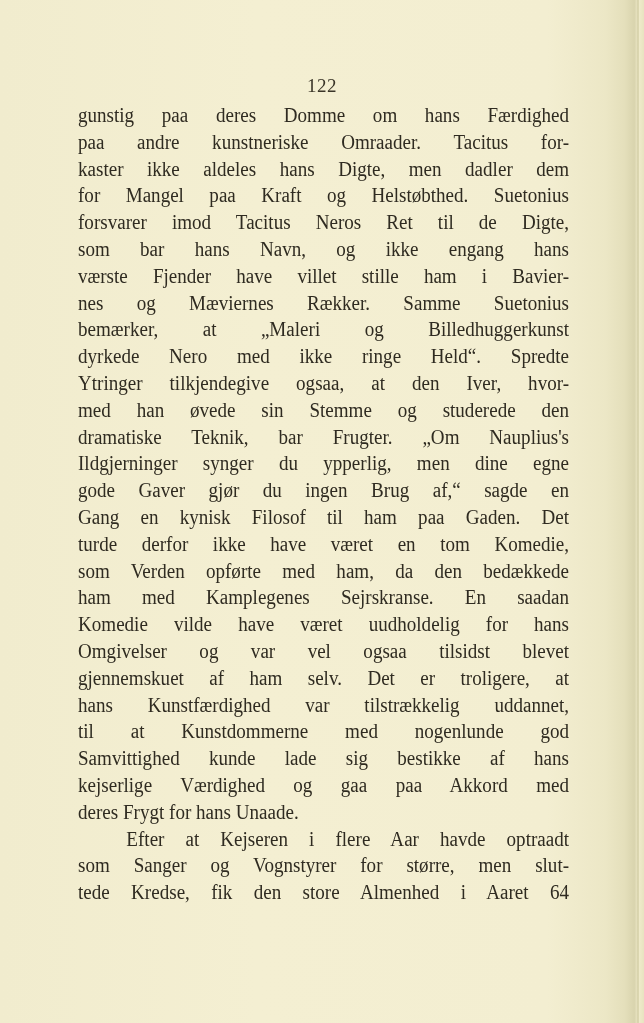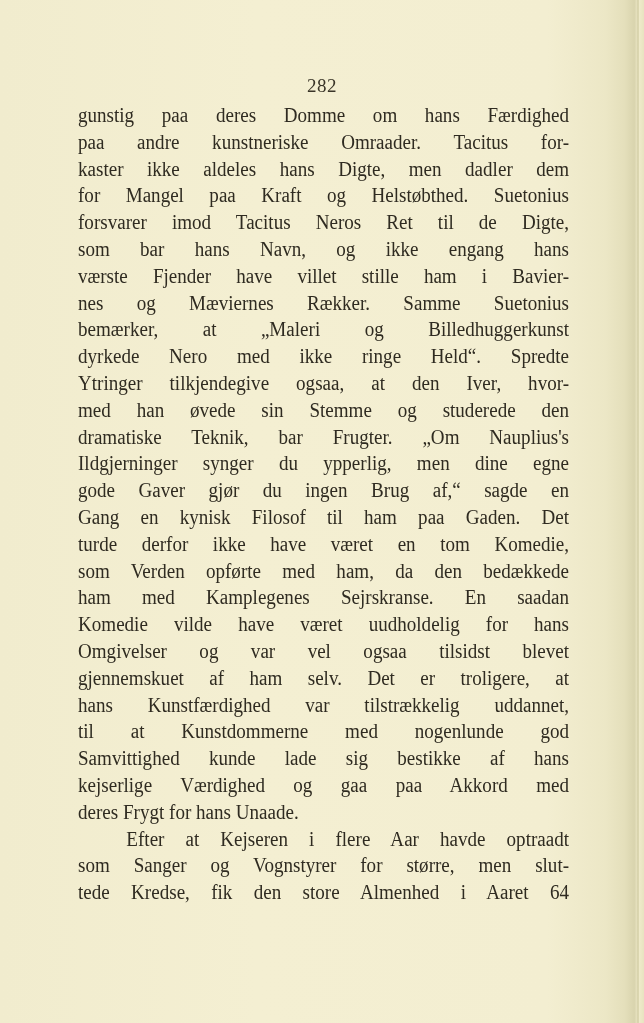--- a/index.html
+++ b/index.html
@@ -64,21 +64,21 @@
     .line.indent {
       padding-left: 52px;
     }
   </style>
 </head>
 <body>
 
 <div class="page">
   <div class="edge"></div>
 
-  <div class="page-number">282</div>
+  <div class="page-number">122</div>
 
   <div class="body-text">
     <span class="line">gunstig paa deres Domme om hans Færdighed</span>
     <span class="line">paa andre kunstneriske Omraader. Tacitus for-</span>
     <span class="line">kaster ikke aldeles hans Digte, men dadler dem</span>
     <span class="line">for Mangel paa Kraft og Helstøbthed. Suetonius</span>
     <span class="line">forsvarer imod Tacitus Neros Ret til de Digte,</span>
     <span class="line">som bar hans Navn, og ikke engang hans</span>
     <span class="line">værste Fjender have villet stille ham i Bavier-</span>
     <span class="line">nes og Mæviernes Rækker. Samme Suetonius</span>

